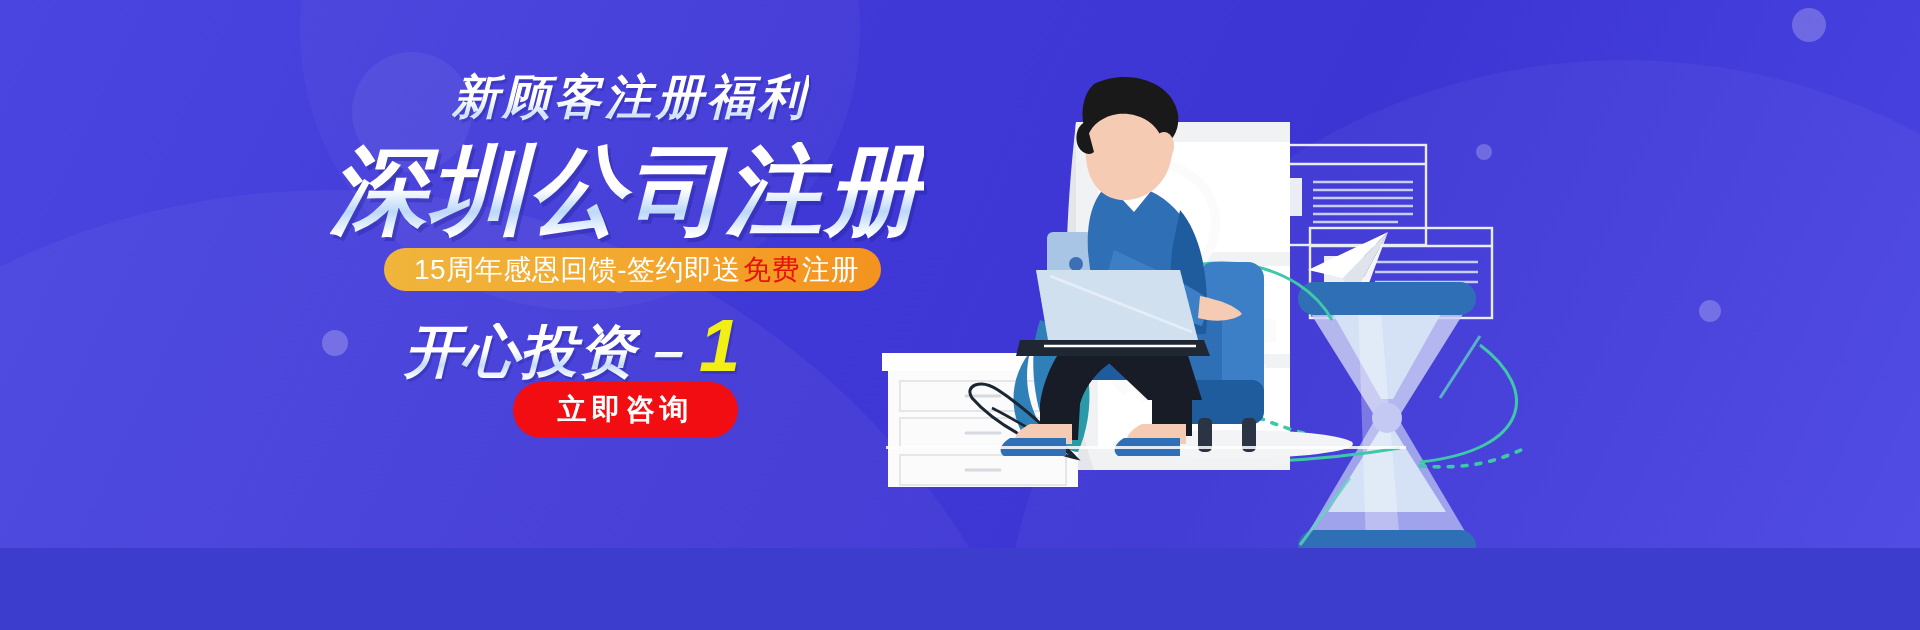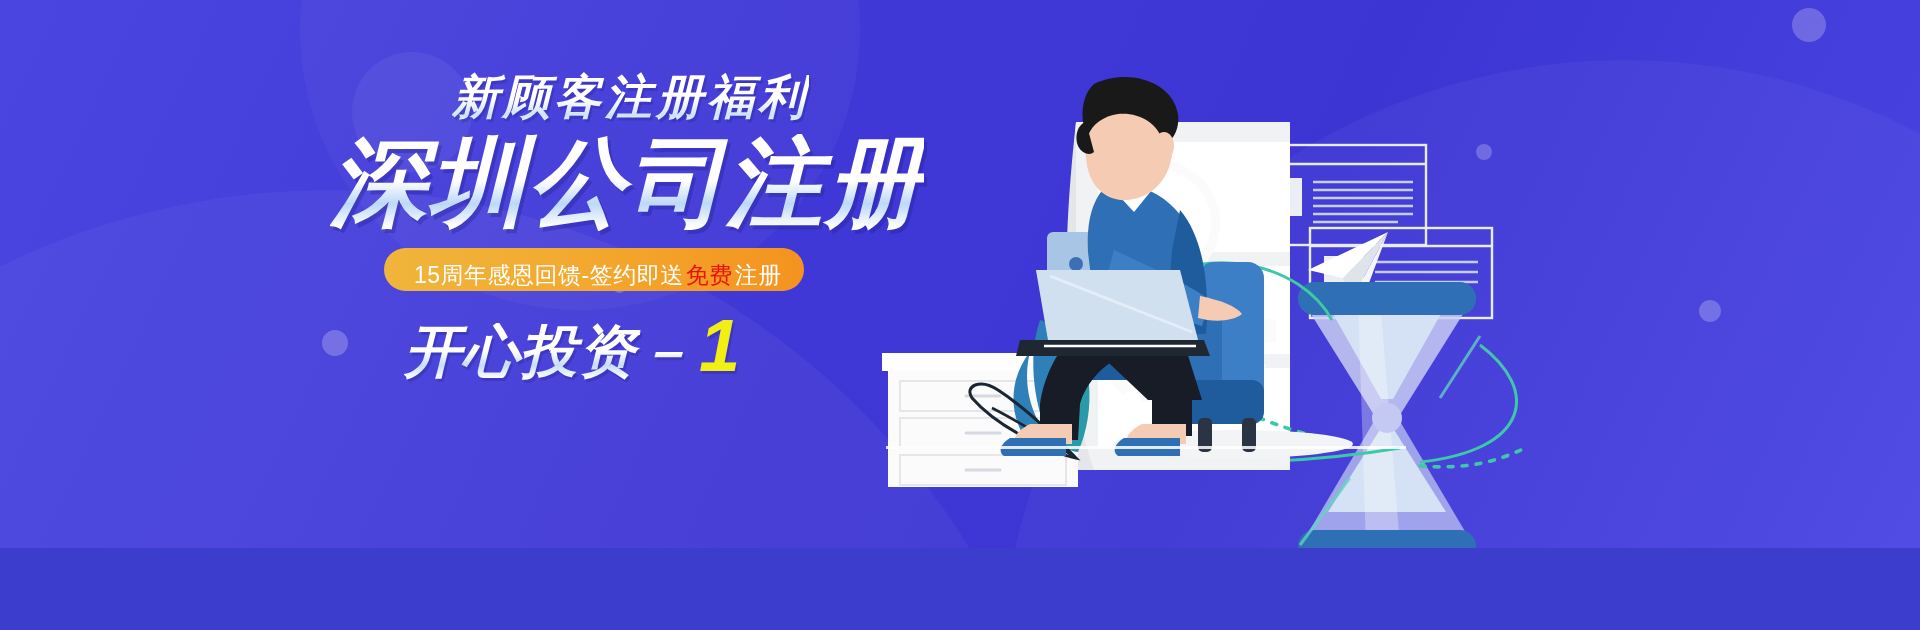--- a/index.html
+++ b/index.html
@@ -32,34 +32,34 @@
   .eyebrow{
     position:absolute;left:452px;top:66px;
     font-size:47px;font-weight:bold;font-style:italic;letter-spacing:4px;
     color:#ffffff;white-space:nowrap;
     background:linear-gradient(#ffffff 52%,#cfe2fb 78%,#ffffff 100%);
     -webkit-background-clip:text;background-clip:text;-webkit-text-fill-color:transparent;
     filter:drop-shadow(2px 3px 0 rgba(30,30,140,.28));
   }
 
   .headline{
-    position:absolute;left:330px;top:134px;
+    position:absolute;left:330px;top:142px;
     font-size:97px;font-weight:bold;font-style:italic;letter-spacing:2px;
     white-space:nowrap;line-height:1;
     background:linear-gradient(#ffffff 48%,#bcd8f8 72%,#ffffff 96%);
     -webkit-background-clip:text;background-clip:text;-webkit-text-fill-color:transparent;
     filter:drop-shadow(3px 4px 0 rgba(28,28,135,.3));
   }
 
   .pill{
     position:absolute;left:384px;top:248px;
     height:43px;padding:0 22px 0 30px;border-radius:22px;
-    display:flex;align-items:flex-end;white-space:nowrap;
+    display:flex;align-items:center;white-space:nowrap;
     background:linear-gradient(90deg,#f0b53c 0%,#f3a92f 46%,#f4931f 100%);
-    font-size:23px;color:#ffffff;letter-spacing:.5px;
+    font-size:28px;color:#ffffff;letter-spacing:.5px;
   }
   .pill .free{color:#e8120c;font-weight:normal;padding:0 2px;}
 
   .subline{
     position:absolute;left:404px;top:309px;
     font-size:57px;font-weight:bold;font-style:italic;letter-spacing:1px;
     white-space:nowrap;line-height:1;
     display:flex;align-items:baseline;
   }
   .subline .w{
@@ -267,16 +267,17 @@
       <span>15周年感恩回馈-签约即送</span>
       <span class="free">免费</span>
       <span>注册</span>
     </div>
 
     <div class="subline">
       <span class="w">开心投资－</span>
       <span class="one">1</span>
     </div>
 
+    <button class="cta">立即咨询</button>
   </div>
 
   <div class="baseline"></div>
 </div>
 
 </body></html>

